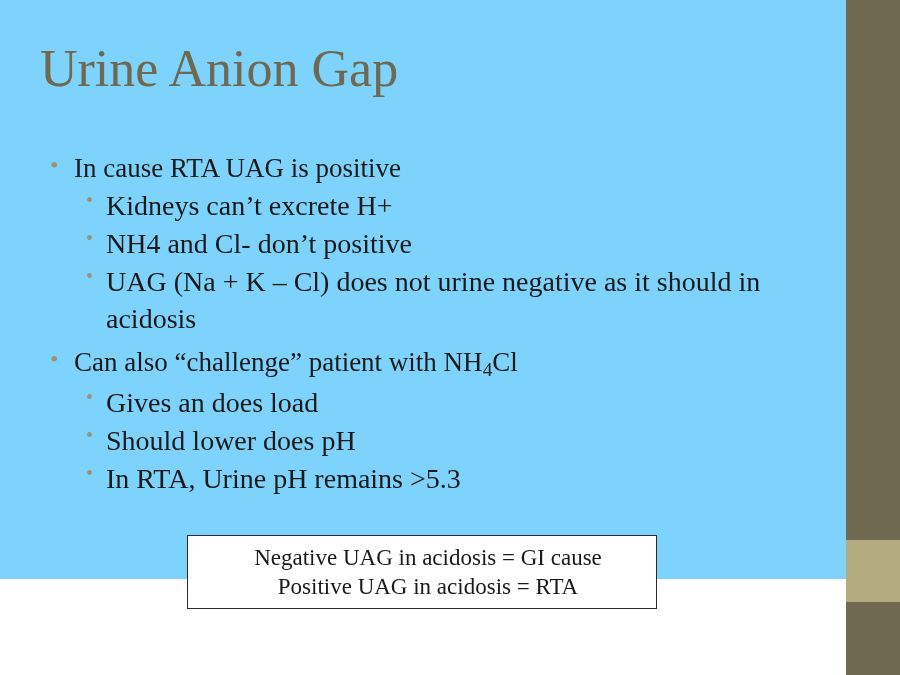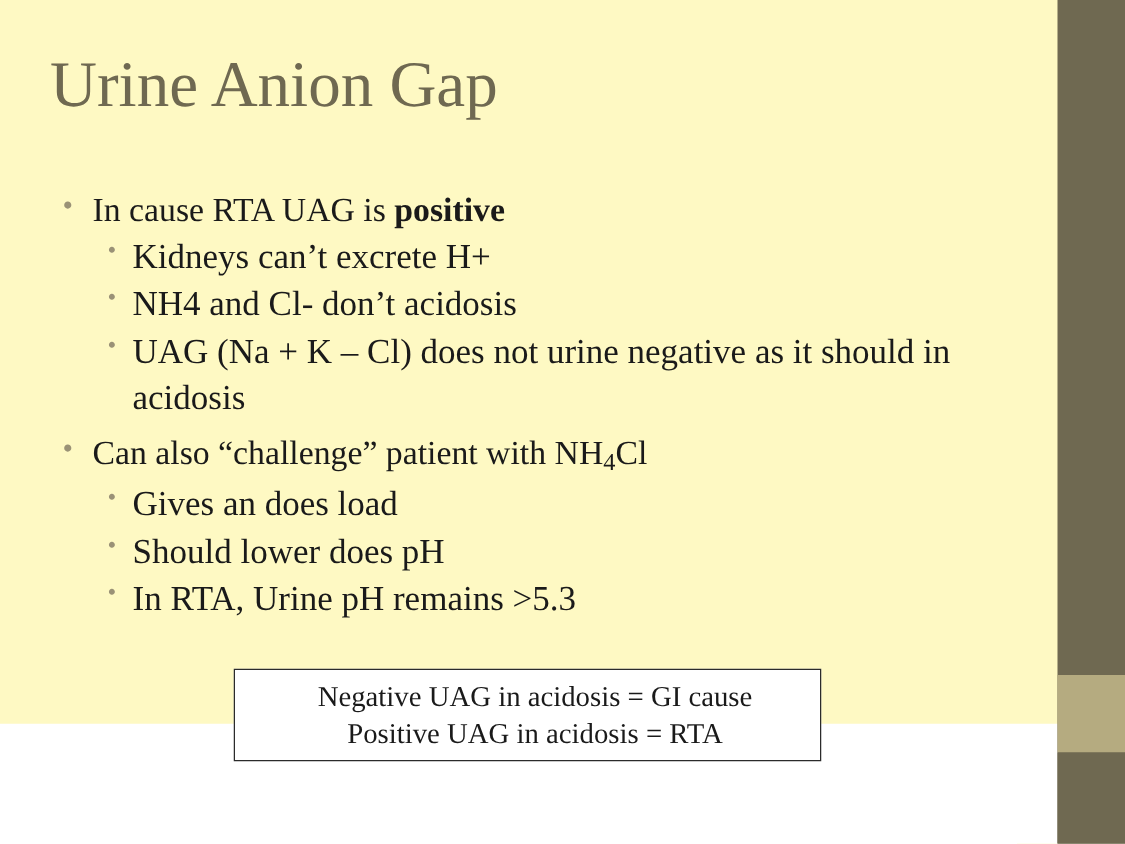--- a/index.html
+++ b/index.html
@@ -10,21 +10,21 @@
     width: 900px;
     height: 675px;
     background: #ffffff;
     font-family: "Liberation Serif", serif;
     overflow: hidden;
   }
   .slide {
     position: relative;
     width: 900px;
     height: 579px;
-    background: #fef9c3;
+    background: #7dd3fc;
   }
   
   .side-bar {
     position: absolute;
     top: 0;
     right: 0;
     width: 54px;
     height: 675px;
     background: #6f6951;
   }
@@ -101,21 +101,21 @@
   }
   li.bullet2::before {
     content: "•";
     position: absolute;
     left: 12px;
     top: -1px;
     color: #9a9276;
     font-size: 20px;
   }
   b.strong {
-    font-weight: bold;
+    font-weight: normal;
   }
   sub {
     font-size: 0.72em;
     vertical-align: -0.25em;
   }
   .callout {
     position: absolute;
     left: 187px;
     top: 535px;
     width: 456px;
@@ -146,21 +146,21 @@
 
   <div class="title">Urine Anion Gap</div>
 
   <div class="content">
     <ul class="lvl1">
 
       <li class="bullet1">
         <span class="btxt"><span>In cause RTA UAG is </span><b class="strong">positive</b></span>
         <ul class="lvl2">
           <li class="bullet2">Kidneys can’t excrete H+</li>
-          <li class="bullet2">NH4 and Cl- don’t acidosis</li>
+          <li class="bullet2">NH4 and Cl- don’t positive</li>
           <li class="bullet2">UAG (Na + K – Cl)  does not urine negative as it should in acidosis</li>
         </ul>
       </li>
 
       <li class="bullet1">
         <span class="btxt"><span>Can also “challenge” patient with NH</span><sub>4</sub><span>Cl</span></span>
         <ul class="lvl2">
           <li class="bullet2">Gives an does load</li>
           <li class="bullet2">Should lower does pH</li>
           <li class="bullet2">In RTA, Urine pH remains &gt;5.3</li>

